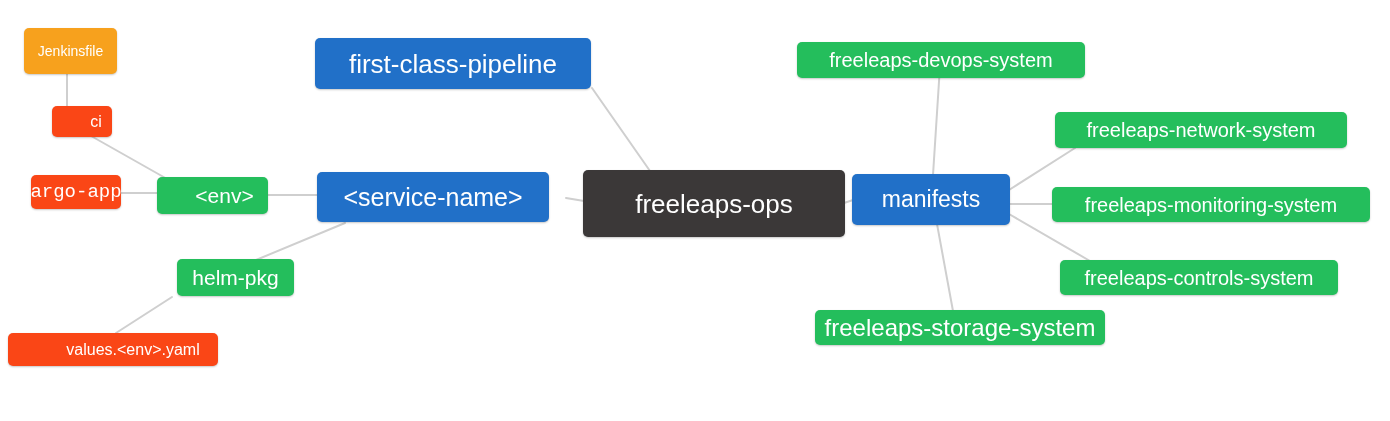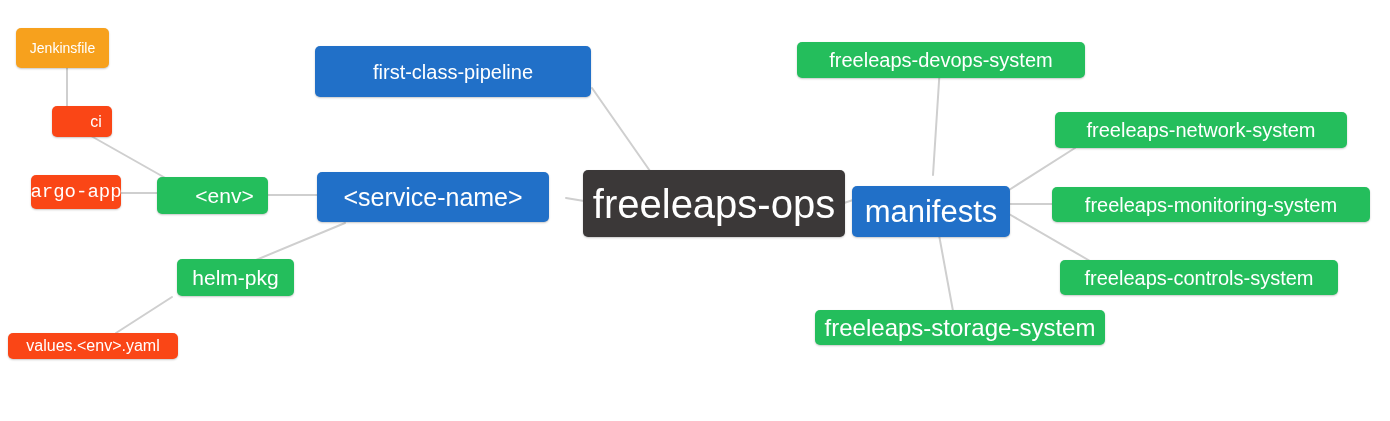--- a/index.html
+++ b/index.html
@@ -59,39 +59,39 @@
     <line class="edge" x1="592" y1="88" x2="650" y2="171"></line>
     <line class="edge" x1="566" y1="198" x2="584" y2="201"></line>
     <line class="edge" x1="844" y1="203" x2="853" y2="200"></line>
     <line class="edge" x1="933" y1="175" x2="940" y2="66"></line>
     <line class="edge" x1="1009" y1="190" x2="1075" y2="148"></line>
     <line class="edge" x1="1009" y1="204" x2="1053" y2="204"></line>
     <line class="edge" x1="1009" y1="214" x2="1090" y2="261"></line>
     <line class="edge" x1="937" y1="224" x2="953" y2="311"></line>
   </svg>
 
-  <div class="node" style="left: 16px; top: 28px; width: 93px; height: 40px; font-size: 14px; background-color: rgb(247, 161, 29);">Jenkinsfile</div>
+  <div class="node" style="left: 24px; top: 28px; width: 93px; height: 46px; font-size: 14px; background-color: rgb(247, 161, 29);">Jenkinsfile</div>
 
   <div class="node" style="left: 52px; top: 106px; width: 32px; height: 31px; font-size: 16px; background-color: rgb(250, 70, 22); padding-left: 28px;">ci</div>
 
   <div class="node" style="left: 31px; top: 175px; width: 90px; height: 34px; font-size: 19px; background-color: rgb(250, 70, 22); font-family: Liberation Mono, monospace;">argo-app</div>
 
   <div class="node" style="left: 157px; top: 177px; width: 87px; height: 37px; font-size: 21px; background-color: rgb(36, 190, 92); padding-left: 24px;">&lt;env&gt;</div>
 
   <div class="node" style="left: 148px; top: 259px; width: 117px; height: 37px; font-size: 21px; background-color: rgb(36, 190, 92); margin-left: 29px;">helm-pkg</div>
 
-  <div class="node" style="left: 8px; top: 333px; width: 170px; height: 26px; font-size: 16px; background-color: rgb(250, 70, 22);">values.&lt;env&gt;.yaml</div>
+  <div class="node" style="left: 8px; top: 333px; width: 170px; height: 33px; font-size: 16px; background-color: rgb(250, 70, 22); padding-left: 40px;">values.&lt;env&gt;.yaml</div>
 
-  <div class="node" style="left: 315px; top: 38px; width: 276px; height: 51px; font-size: 20px; background-color: rgb(33, 112, 200); margin-top: 8px;">first-class-pipeline</div>
+  <div class="node" style="left: 315px; top: 38px; width: 276px; height: 51px; font-size: 26px; background-color: rgb(33, 112, 200);">first-class-pipeline</div>
 
   <div class="node" style="left: 317px; top: 172px; width: 232px; height: 50px; font-size: 25px; background-color: rgb(33, 112, 200);">&lt;service-name&gt;</div>
 
-  <div class="node" style="left: 583px; top: 170px; width: 262px; height: 67px; font-size: 40px; background-color: rgb(59, 56, 56);">freeleaps-ops</div>
+  <div class="node" style="left: 583px; top: 170px; width: 262px; height: 67px; font-size: 26px; background-color: rgb(59, 56, 56);">freeleaps-ops</div>
 
-  <div class="node" style="left: 852px; top: 174px; width: 158px; height: 51px; font-size: 31px; background-color: rgb(33, 112, 200); margin-top: 12px;">manifests</div>
+  <div class="node" style="left: 852px; top: 174px; width: 158px; height: 51px; font-size: 23px; background-color: rgb(33, 112, 200);">manifests</div>
 
   <div class="node" style="left: 797px; top: 42px; width: 288px; height: 36px; font-size: 20px; background-color: rgb(36, 190, 92);">freeleaps-devops-system</div>
 
   <div class="node" style="left: 1052px; top: 187px; width: 318px; height: 35px; font-size: 20px; background-color: rgb(36, 190, 92);">freeleaps-monitoring-system</div>
 
   <div class="node" style="left: 1055px; top: 112px; width: 292px; height: 36px; font-size: 20px; background-color: rgb(36, 190, 92);">freeleaps-network-system</div>
 
   <div class="node" style="left: 1060px; top: 260px; width: 278px; height: 35px; font-size: 20px; background-color: rgb(36, 190, 92);">freeleaps-controls-system</div>
 
   <div class="node" style="left: 815px; top: 310px; width: 290px; height: 35px; font-size: 24px; background-color: rgb(36, 190, 92);">freeleaps-storage-system</div>

